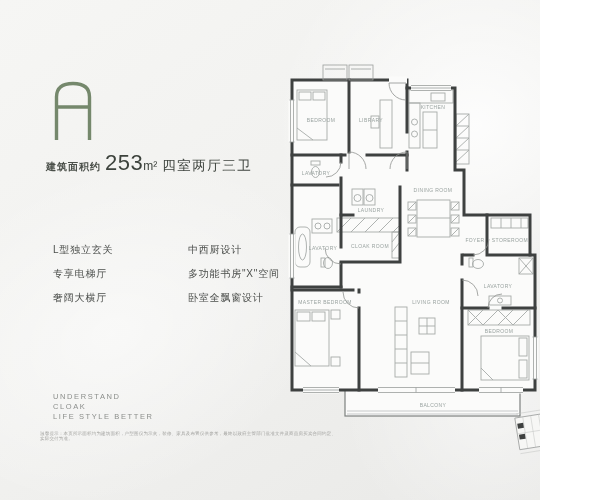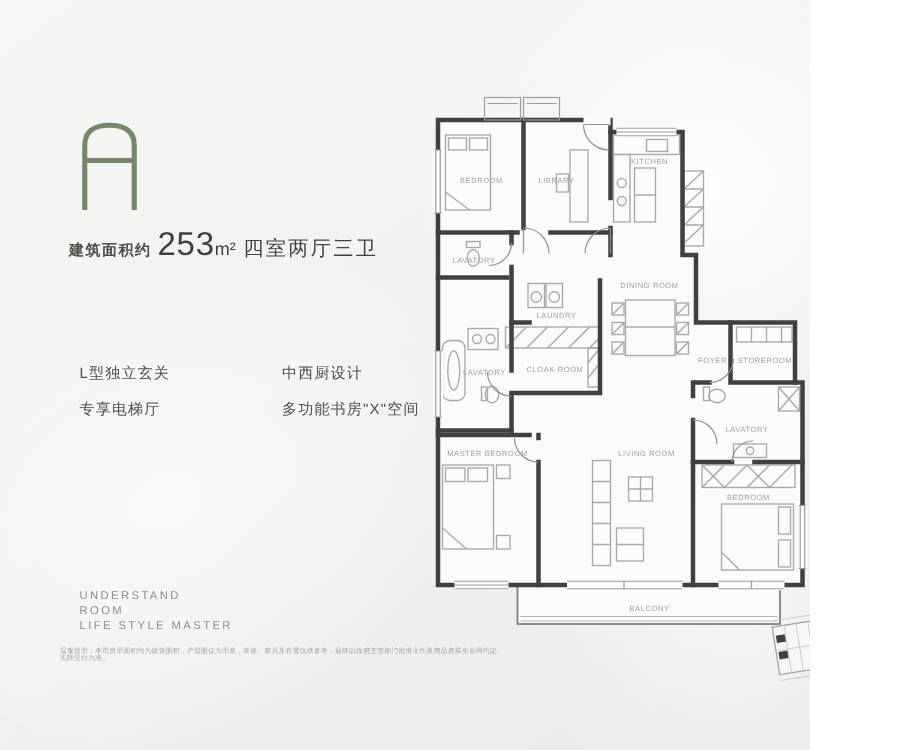--- a/index.html
+++ b/index.html
@@ -59,31 +59,33 @@
   </div>
 
   <div class="title-row">
     <span class="area-label">建筑面积约</span><span class="area-value">253</span><span class="area-unit">m²</span><span class="layout-text">四室两厅三卫</span>
   </div>
 
   <div class="features">
     <div class="feature-col c1">
       <div class="feature-item">L型独立玄关</div>
       <div class="feature-item">专享电梯厅</div>
+      <div class="feature-item">奢阔大横厅</div>
     </div>
     <div class="feature-col c2">
       <div class="feature-item">中西厨设计</div>
       <div class="feature-item">多功能书房"X"空间</div>
+      <div class="feature-item">卧室全飘窗设计</div>
     </div>
   </div>
 
   <div class="slogan">
     <div class="slogan-line">UNDERSTAND</div>
-    <div class="slogan-line">ROOM</div>
-    <div class="slogan-line">LIFE STYLE MASTER</div>
+    <div class="slogan-line">CLOAK</div>
+    <div class="slogan-line">LIFE STYLE BETTER</div>
   </div>
 
   <div class="fineprint">温馨提示：本页所示面积均为建筑面积，户型图仅为示意，装修、家具及布置仅供参考，最终以政府主管部门批准文件及商品房买卖合同约定、实际交付为准。</div>
 
   <div class="plan">
     <svg width="262" height="373" viewBox="0 0 262 373">
 
       <path d="M9,28 L124,28 L124,36 L172,36 L172,118 L181,118 L181,163 L247,163 L247,203 L252,203 L252,338 L9,338 Z" fill="#fbfbfa" stroke="none"></path>
 
       <g stroke="#a6aaa8" stroke-width="0.9" fill="none">

